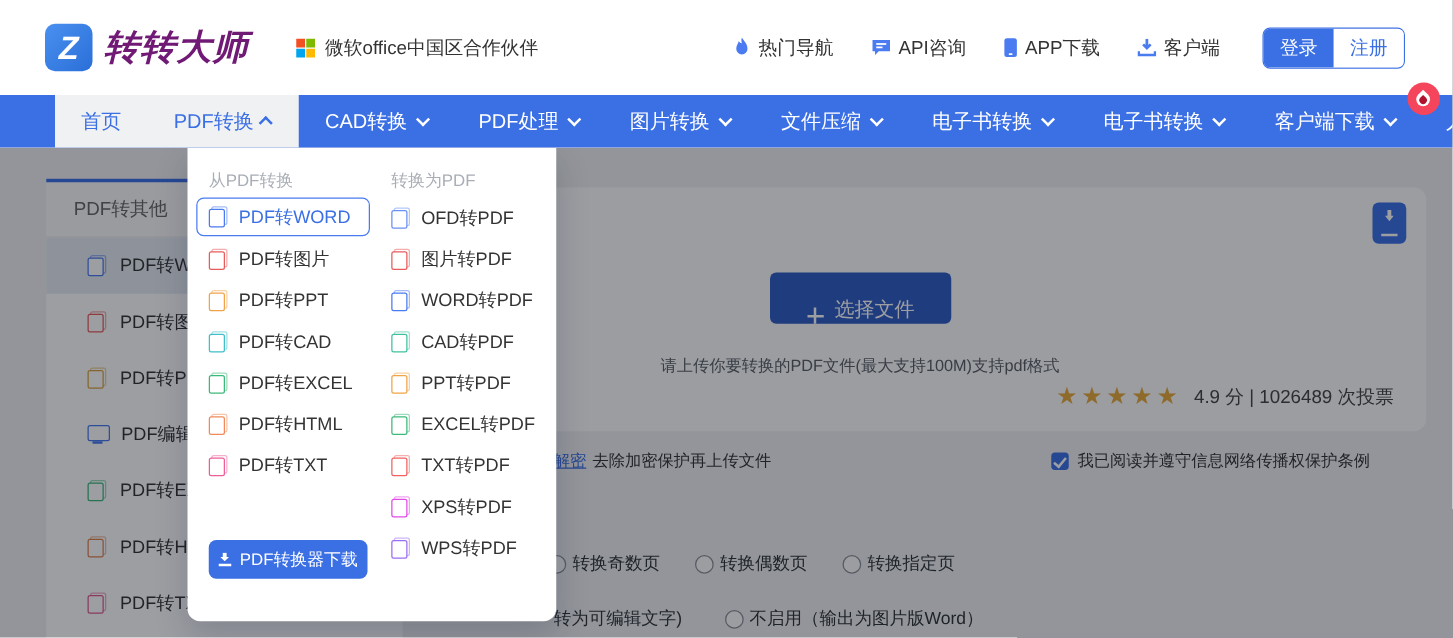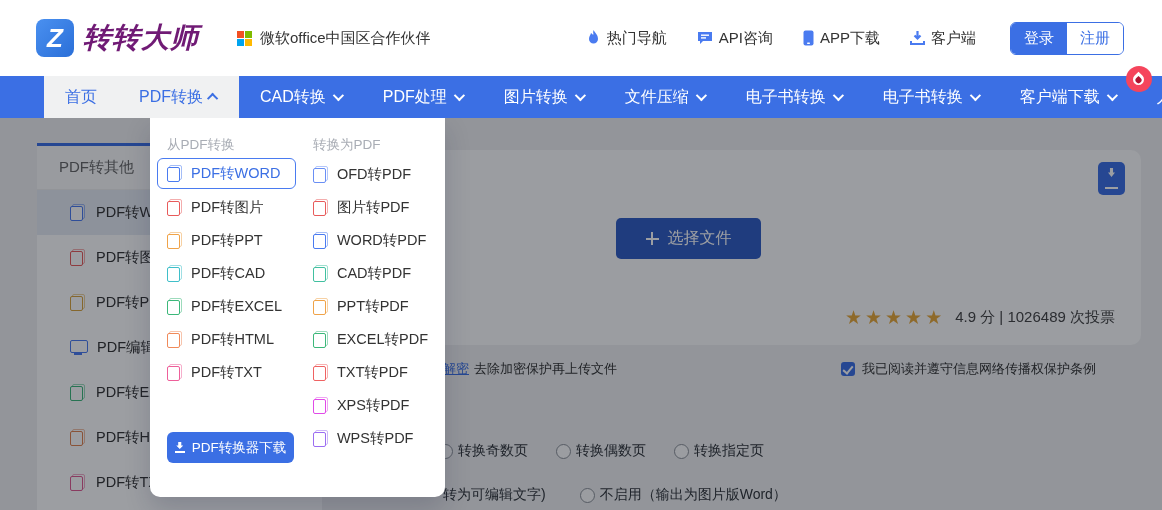--- a/index.html
+++ b/index.html
@@ -55,21 +55,21 @@
   .monitor-ic::before { content:""; position:absolute; left:0; top:0; width:16px; height:11px; border:1.5px solid currentColor; border-radius:2px; }
   .monitor-ic::after { content:""; position:absolute; left:4px; bottom:0; width:8px; height:2px; background:currentColor; }
 
   
   .panel { position:absolute; left:322px; right:21px; top:32px; height:195px; background:#fdfdfd; border-radius:10px; z-index:10; }
   .dl-square { position:absolute; right:16px; top:12px; width:27px; height:33px; background:#3b6fe4; border-radius:5px; cursor:pointer; }
   .dl-square::before { content:""; position:absolute; left:10px; top:6px; width:7px; height:9px; background:#fff;
                        clip-path:polygon(28% 0,72% 0,72% 50%,100% 50%,50% 100%,0 50%,28% 50%); }
   .dl-square::after { content:""; position:absolute; left:7px; bottom:6px; width:13px; height:2.5px; background:#fff; }
   .choose-btn { position:absolute; left:294px; top:68px; width:145px; height:41px; background:#2f5cc4; border-radius:5px;
-                color:#fff; font-size:16px; display:flex; align-items:center; justify-content:center; gap:9px; cursor:pointer; }
+                color:#fff; font-size:16px; display:flex; align-items:flex-end; justify-content:center; gap:9px; cursor:pointer; }
   .plus-ic { width:13px; height:13px; position:relative; }
   .plus-ic::before { content:""; position:absolute; left:0; top:5.5px; width:13px; height:2px; background:#fff; }
   .plus-ic::after  { content:""; position:absolute; left:5.5px; top:0; width:2px; height:13px; background:#fff; }
   .upload-hint { position:absolute; left:196px; top:134px; width:340px; text-align:center; font-size:13px; color:#5a5f66; }
   .rating { position:absolute; right:26px; top:158px; display:flex; align-items:center; gap:10px; }
   .stars { color:#e8a839; font-size:19px; letter-spacing:3px; line-height:1; }
   .rating-text { font-size:15px; color:#444; }
 
   
   .decrypt-row { position:absolute; left:443px; top:242px; font-size:13px; color:#333; z-index:10; display:flex; gap:5px; align-items:center; }
@@ -242,20 +242,21 @@
       <span>PDF转TXT</span>
     </div>
   </div>
 
   <div class="panel">
     <div class="dl-square"></div>
     <div class="choose-btn">
       <span class="plus-ic"></span>
       <span>选择文件</span>
     </div>
+    <div class="upload-hint">请上传你要转换的PDF文件(最大支持100M)支持pdf格式</div>
     <div class="rating">
       <span class="stars">★★★★★</span>
       <span class="rating-text">4.9 分 | 1026489 次投票</span>
     </div>
   </div>
 
   <div class="decrypt-row">
     <a>解密</a>
     <span>去除加密保护再上传文件</span>
   </div>

